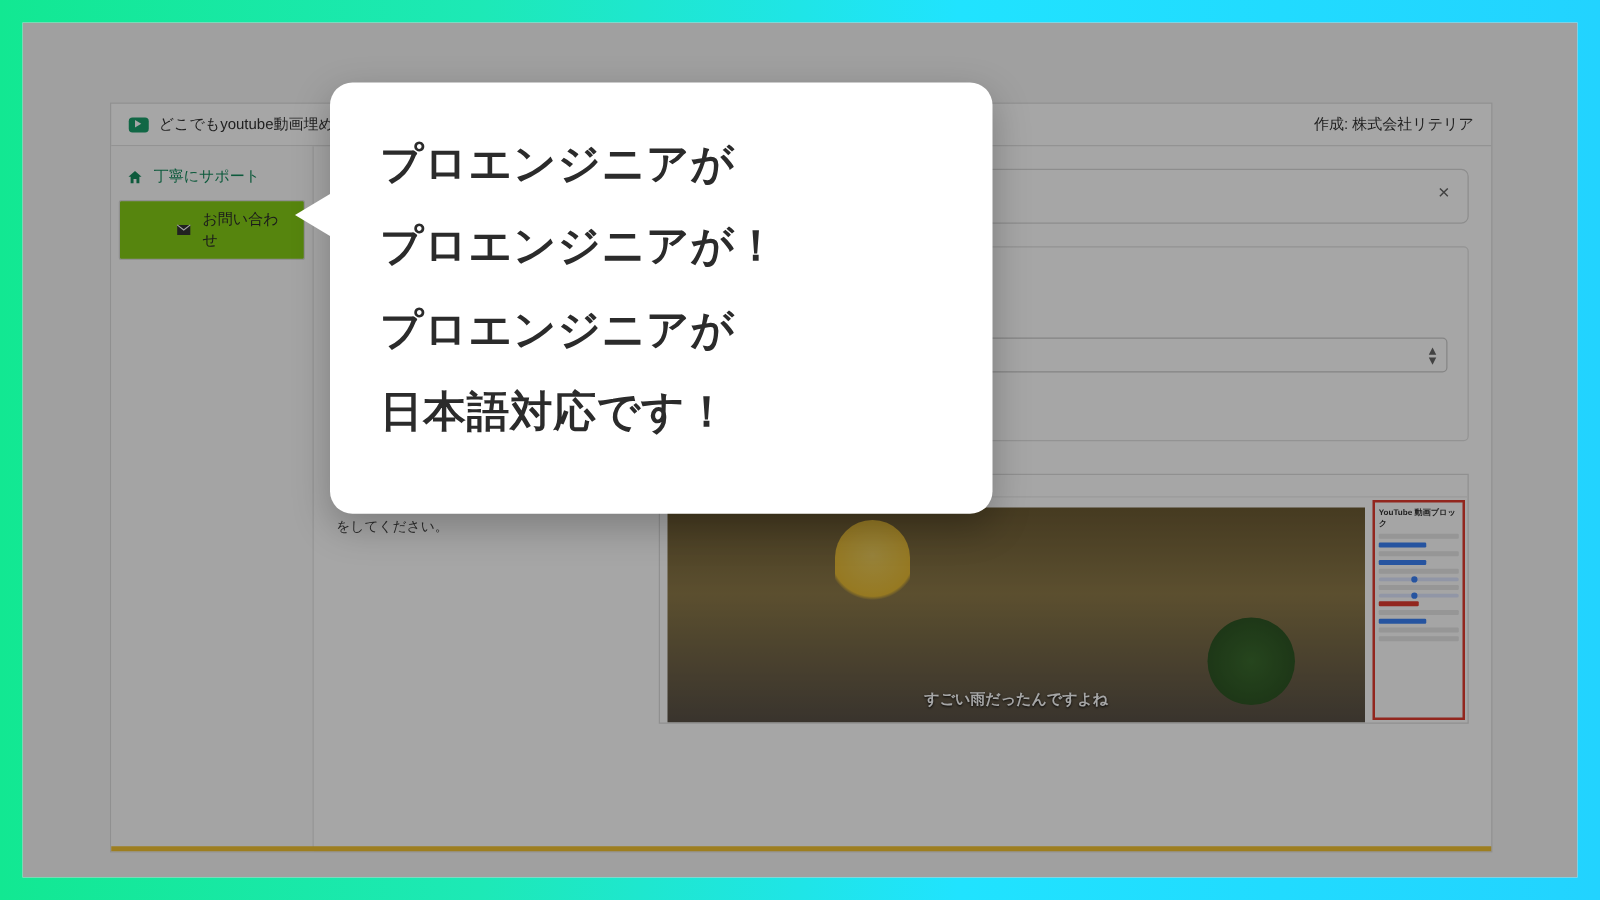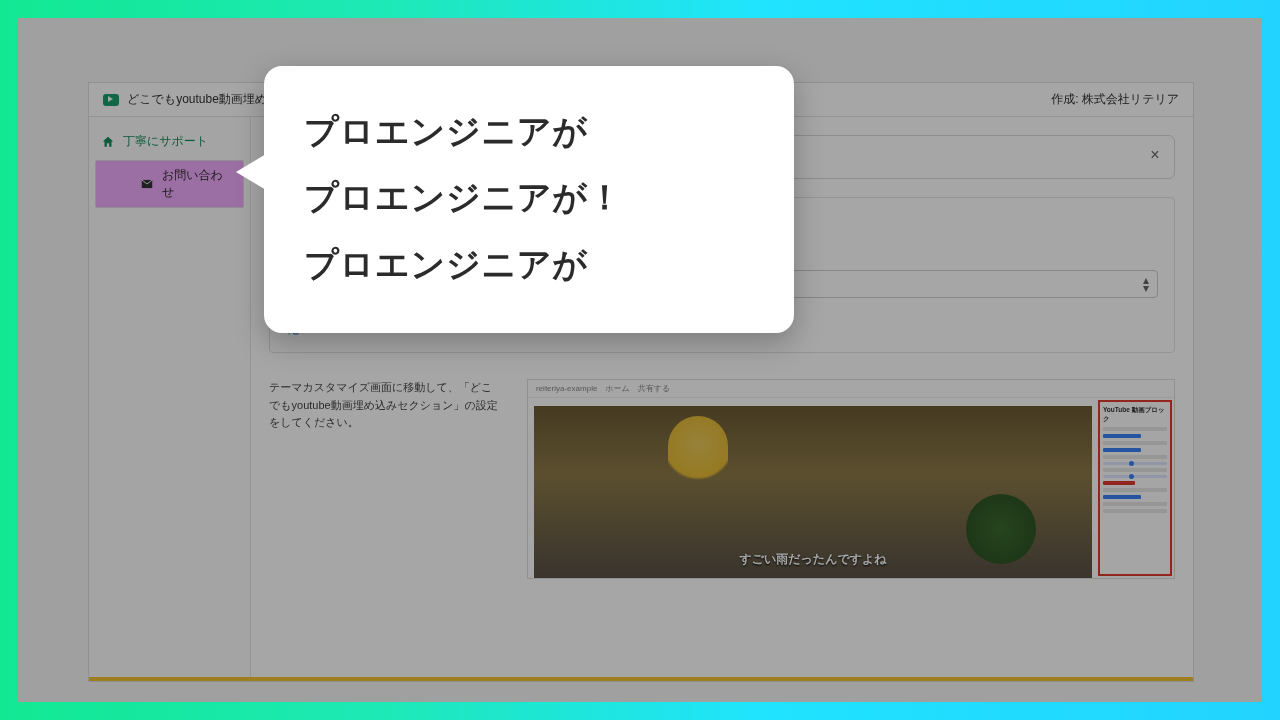--- a/index.html
+++ b/index.html
@@ -62,21 +62,21 @@
   .nav-item {
     display: flex; align-items: center; gap: 8px;
     padding: 6px 12px;
     font-size: 12px;
     color: #2a2a2a;
     cursor: pointer;
   }
   .nav-item.active { color: #148a5c; }
   .nav-item .ico { width: 14px; height: 14px; display: inline-flex; align-items: center; justify-content: center; }
   .contact-item {
-    background: #f0abfc;
+    background: #84cc16;
     border: 1px solid #ddd;
     margin: 4px 6px;
     border-radius: 2px;
     padding-left: 44px;
   }
 
   
   .main {
     position: absolute; left: 162px; right: 0; top: 34px; bottom: 0;
     padding: 18px 18px;
@@ -204,21 +204,21 @@
     background:#f1c232;
   }
 
   
   .bubble-wrap { position:absolute; z-index:30; left:246px; top:48px; }
   .bubble {
     position: relative;
     width: 530px;
     background: #fff;
     border-radius: 18px;
-    padding: 32px 38px 36px 40px;
+    padding: 32px 38px 48px 40px;
     font-size: 34px;
     font-weight: 600;
     color: #2b2b2b;
     line-height: 1.95;
     letter-spacing: 0.02em;
     box-shadow: 0 10px 30px rgba(0,0,0,0.25);
   }
   .bubble .tail {
     position:absolute; left:-28px; top:88px;
     width:0; height:0;
@@ -321,17 +321,18 @@
     </div>
 
     <div class="dim"></div>
 
     <div class="bubble-wrap">
       <div class="bubble">
         <div class="tail"></div>
         <div>プロエンジニアが</div>
         <div>プロエンジニアが！</div>
         <div>プロエンジニアが</div>
+        <div>日本語対応です！</div>
       </div>
     </div>
 
   </div>
 </div>
 
 </body></html>

